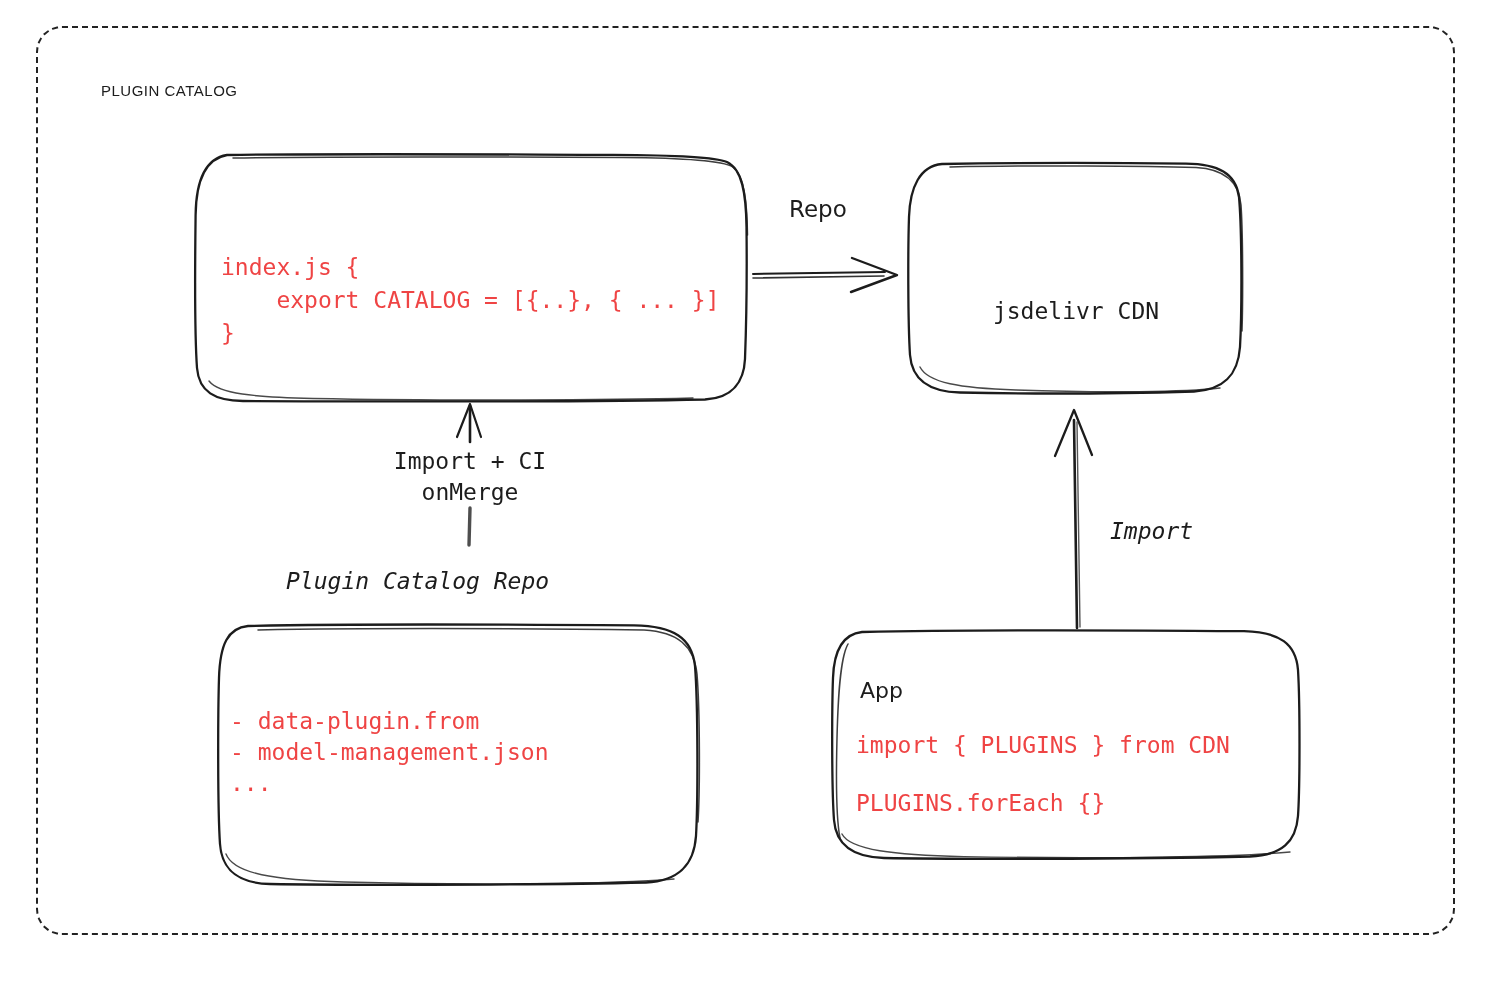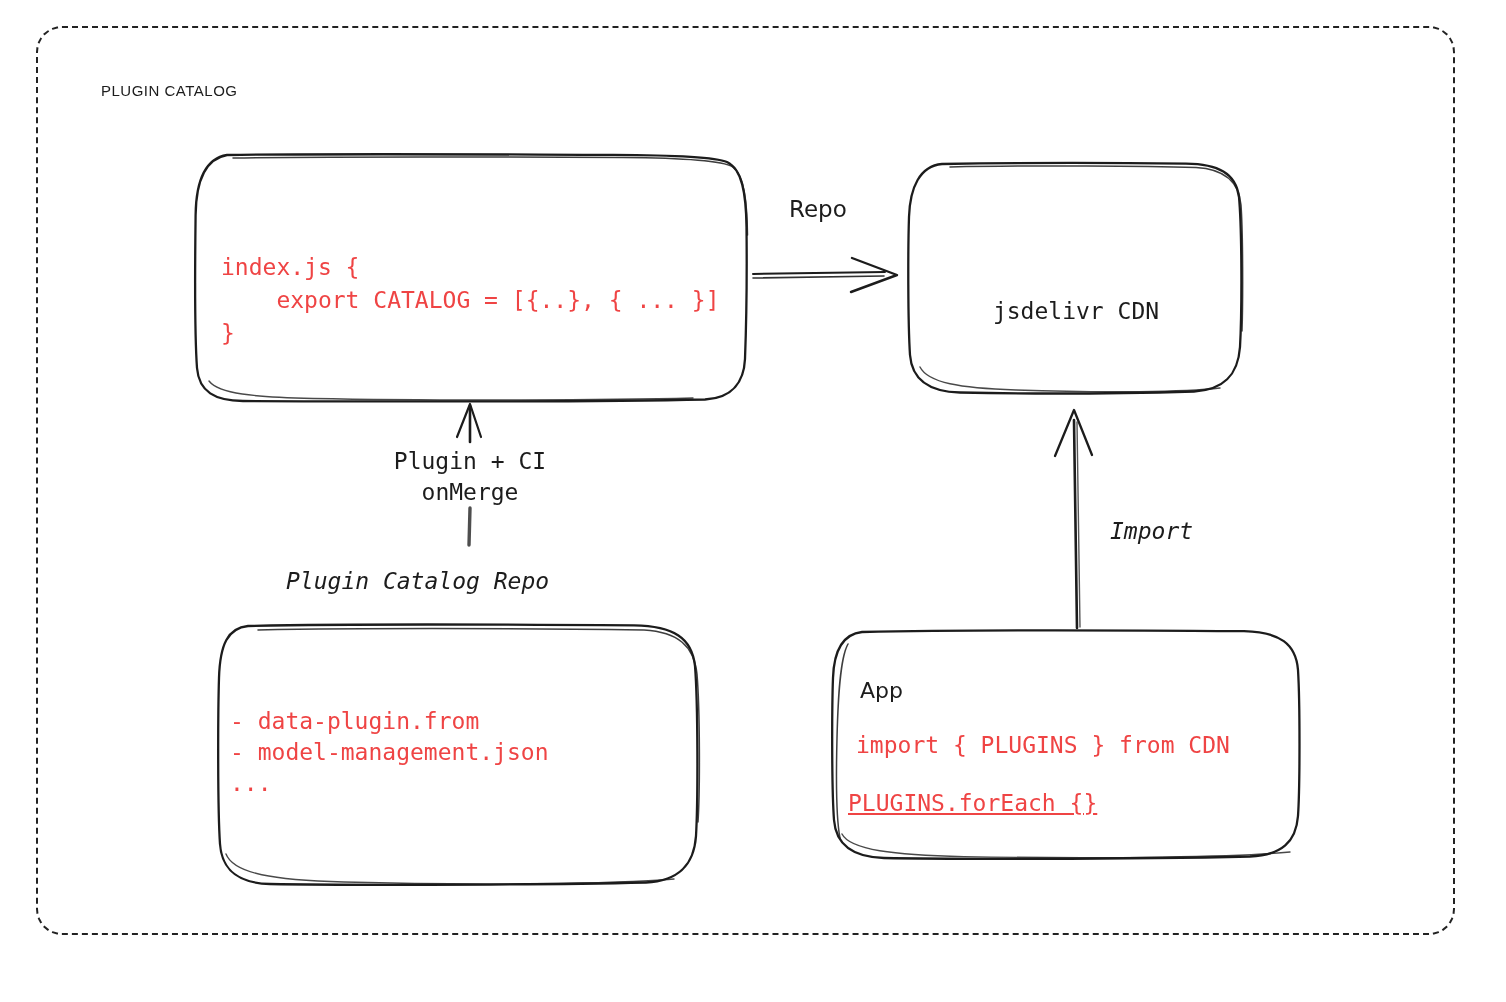--- a/index.html
+++ b/index.html
@@ -179,21 +179,21 @@
       <path d="M38,4 C140,1.8 320,2.4 420,3.2 C456,4 472,16 474,42
                C476,74 476,158 474,188 C472,214 458,227 426,228.5
                C300,231.5 110,231 60,230 C30,229.2 12,218 10,192
                C7.5,158 8,76 9,50 C10,20 20,6 38,4 Z" fill="#ffffff" stroke="#1c1c1c" stroke-width="2.3" stroke-linecap="round" stroke-linejoin="round"></path>
       <path d="M24,16 C16,30 14,70 13,110 C12,150 12,190 16,210" fill="none" stroke="#1c1c1c" stroke-width="1.5" stroke-linecap="round" opacity="0.85"></path>
       <path d="M18,206 C26,222 70,227 140,228.6 C280,231 420,229 466,224" fill="none" stroke="#1c1c1c" stroke-width="1.4" stroke-linecap="round" opacity="0.8"></path>
     </svg>
     <div class="content">
       <div class="box-label-sans" style="left:36px; top:50px;">App</div>
       <div class="code-line" style="left:32px; top:104px;">import { PLUGINS } from CDN</div>
-      <div class="code-line" style="left:24px; top:162px;text-decoration:underline;">PLUGINS.forEach {}</div>
+      <div class="code-line" style="left:32px; top:162px;">PLUGINS.forEach {}</div>
     </div>
   </div>
 
   <svg class="conn-layer" viewBox="0 0 1506 1002">
 
     <g>
       <path d="M753,274 L885,272" fill="none" stroke="#1c1c1c" stroke-width="2" stroke-linecap="round"></path>
       <path d="M753,278 L884,276" fill="none" stroke="#1c1c1c" stroke-width="1.6" stroke-linecap="round" opacity="0.9"></path>
       <path d="M852,258 L897,275 L851,292" fill="none" stroke="#1c1c1c" stroke-width="2.4" stroke-linecap="round" stroke-linejoin="round"></path>
     </g>
@@ -206,18 +206,18 @@
 
     <g>
       <path d="M1077,628 L1074,420" fill="none" stroke="#1c1c1c" stroke-width="2.6" stroke-linecap="round"></path>
       <path d="M1080,627 L1077,422" fill="none" stroke="#1c1c1c" stroke-width="1.4" stroke-linecap="round" opacity="0.75"></path>
       <path d="M1055,456 L1074,410 L1092,455" fill="none" stroke="#1c1c1c" stroke-width="2.3" stroke-linecap="round" stroke-linejoin="round"></path>
     </g>
   </svg>
 
   <div class="edge-label-sans" style="left:789px; top:196px;">Repo</div>
 
-  <div class="edge-label-mono" style="left:330px; top:448px; width:280px;">Plugin + CI</div>
+  <div class="edge-label-mono" style="left:330px; top:448px; width:280px;">Import + CI</div>
   <div class="edge-label-mono" style="left:330px; top:479px; width:280px;">onMerge</div>
 
   <div class="ext-label-mono" style="left:1110px; top:518px;">Import</div>
 
 </div>
 
 </body></html>

